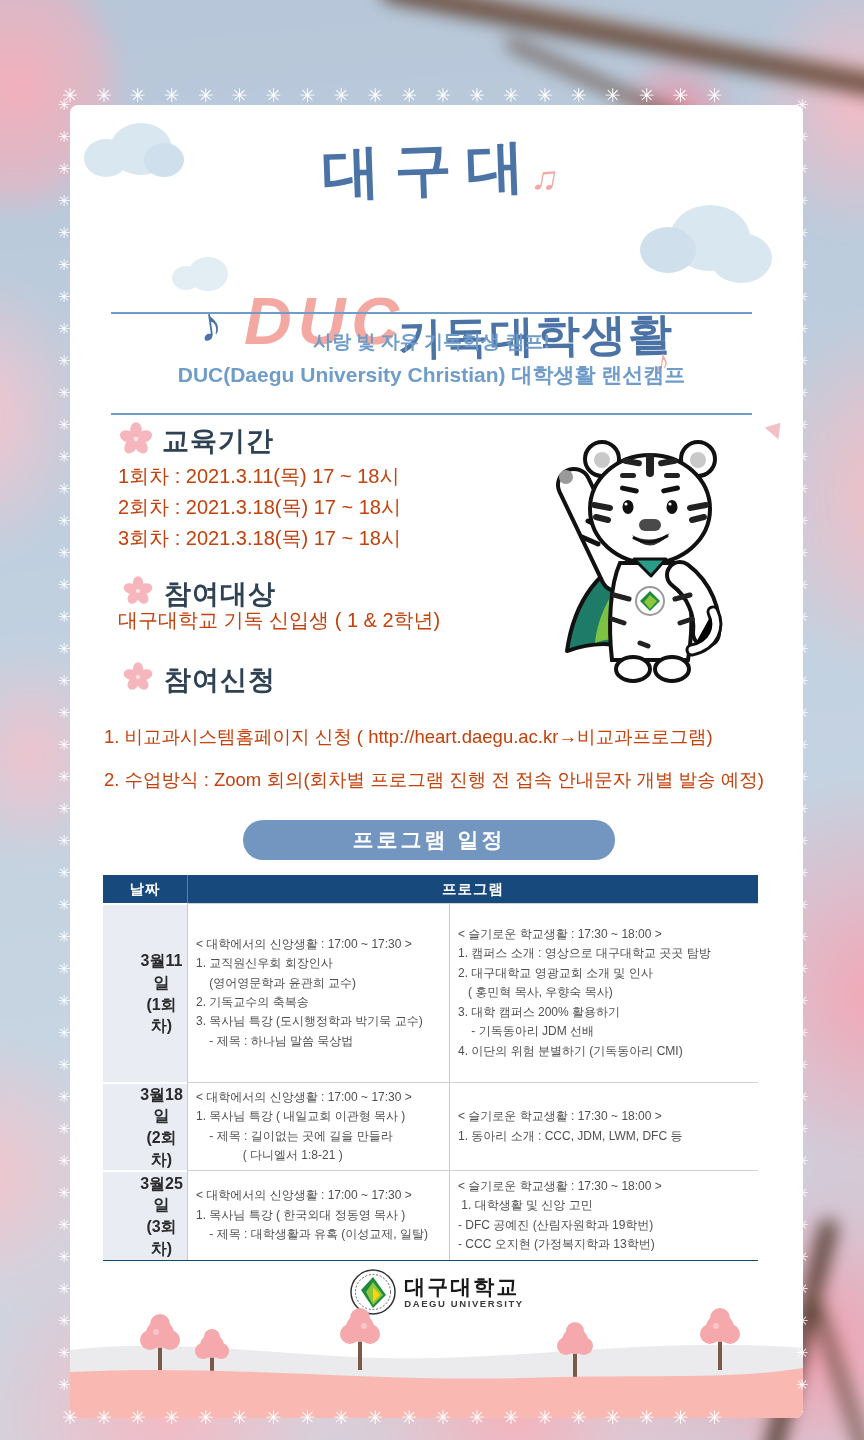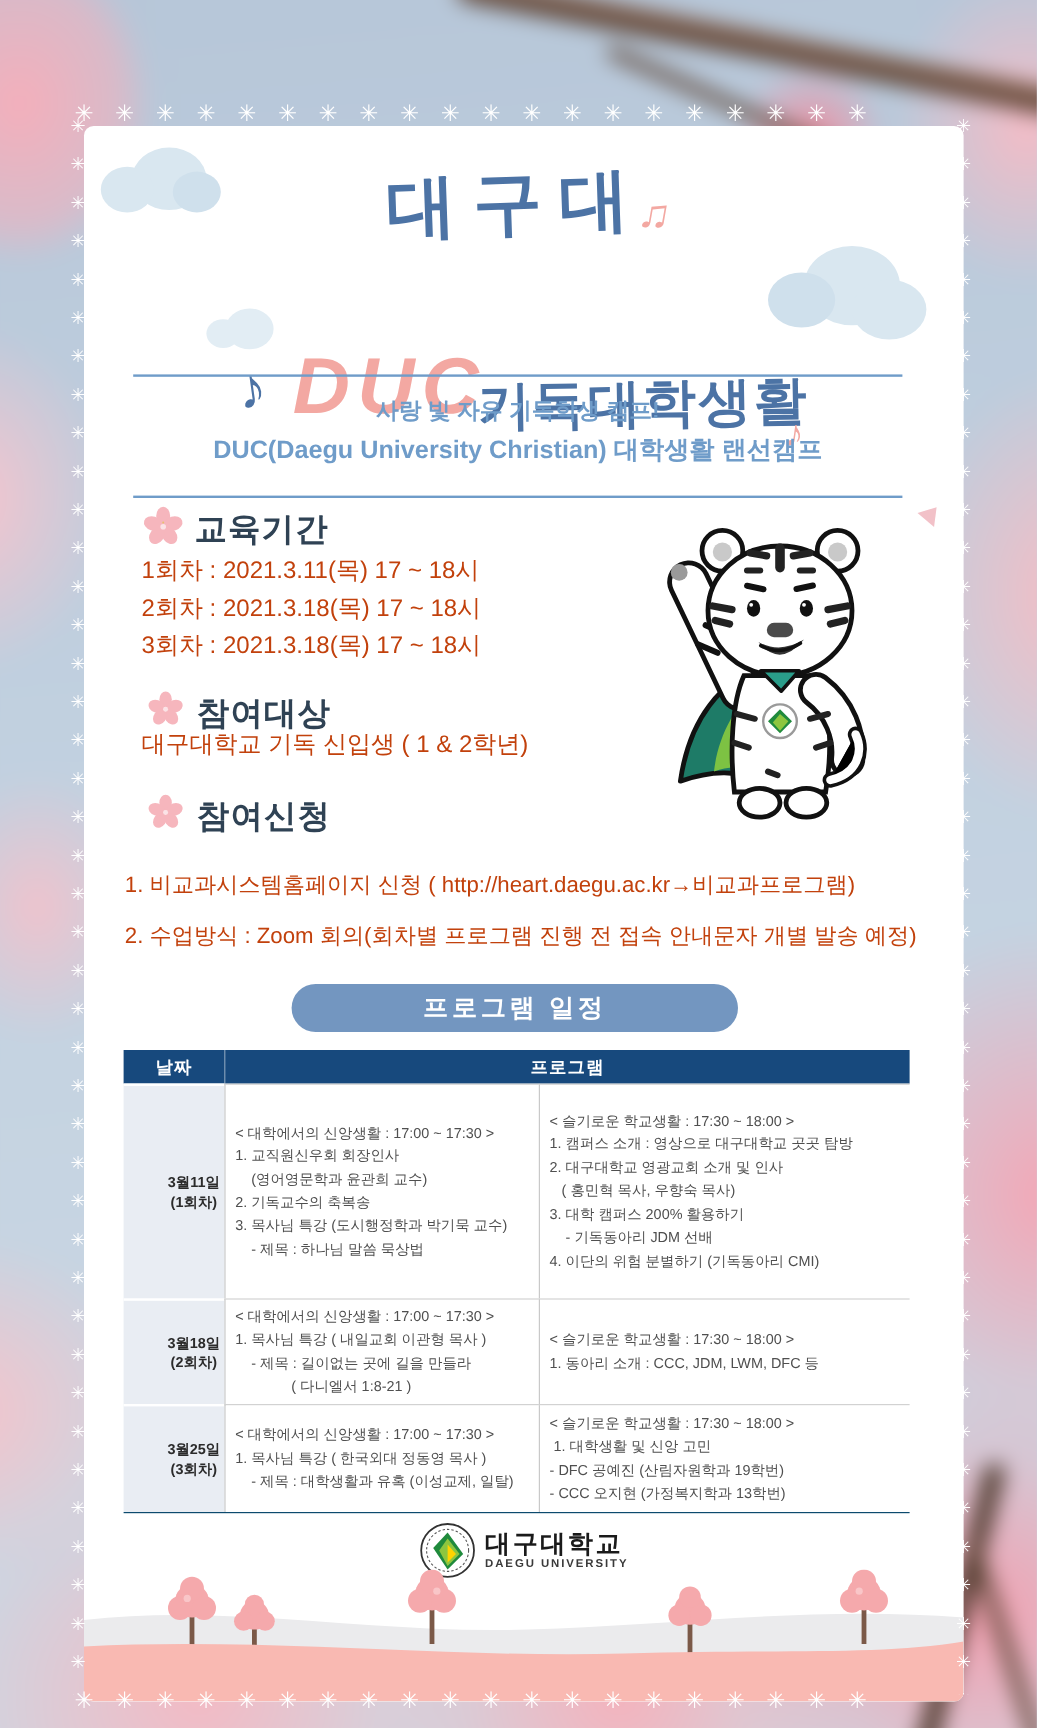--- a/index.html
+++ b/index.html
@@ -94,21 +94,21 @@
     display:flex;align-items:center;justify-content:center;}
 
   
   .table{position:absolute;left:33px;top:770px;width:655px;display:grid;
     grid-template-columns:84px 262px 309px;grid-template-rows:28px 179px 88px 90px;
     font-size:12px;color:#4f4f4f;border-bottom:1px solid #0c4a6e;}
   .th{background:#17497d;color:#fff;font-size:14.5px;font-weight:bold;letter-spacing:1px;
     display:flex;align-items:center;justify-content:center;}
   .th-prog{grid-column:2/4;border-left:1px solid rgba(255,255,255,.3);}
   .td{white-space:pre-wrap;}
-  .date{background:#e9edf3;color:#2b2b2b;font-size:12px;font-weight:bold;text-align:center;
+  .date{background:#e9edf3;color:#2b2b2b;font-size:16px;font-weight:bold;text-align:center;
     line-height:1.35;display:flex;align-items:center;justify-content:center;border-top:2px solid #fff;padding-left:33px;}
   .prog{border-top:1px solid #d2d2d2;border-left:1px solid #c9c9c9;line-height:1.62;
     padding:4px 6px 4px 8px;display:flex;flex-direction:column;justify-content:center;}
 
   
   .logo{position:absolute;left:0;right:0;top:1163px;display:flex;justify-content:center;
     align-items:center;gap:7px;}
   .logo-kr{font-size:21px;font-weight:bold;color:#1a1a1a;letter-spacing:2px;line-height:1.1;}
   .logo-en{font-size:9.5px;font-weight:bold;color:#3a3a3a;letter-spacing:1.6px;text-align:center;}
 

